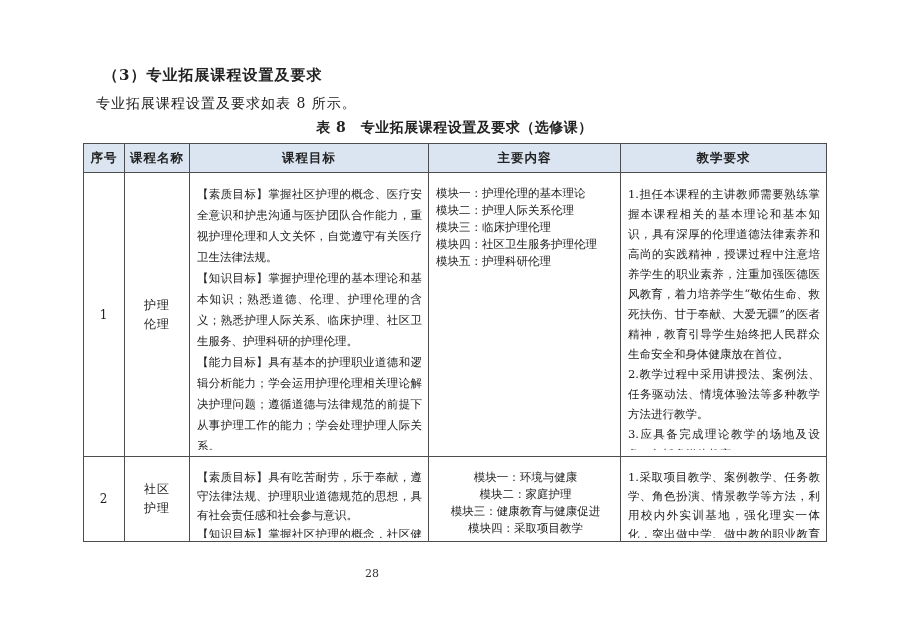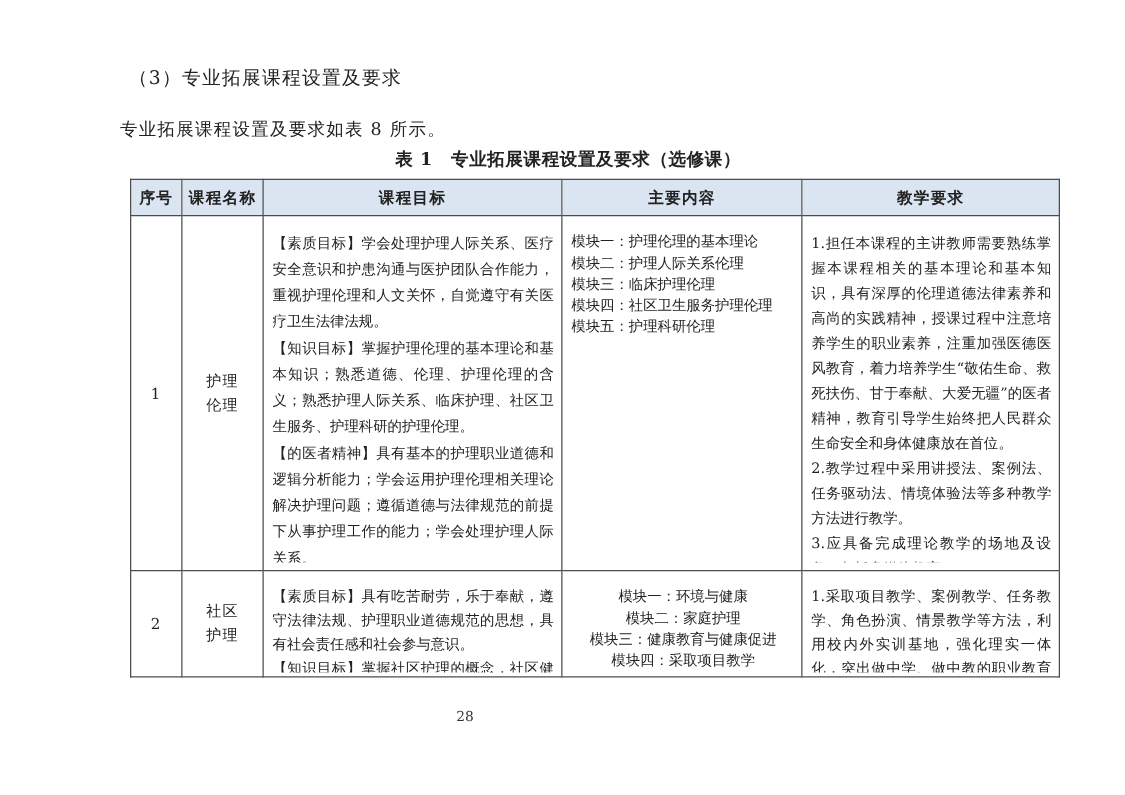--- a/index.html
+++ b/index.html
@@ -2,34 +2,34 @@
 <html><head>
 <meta charset="utf-8">
 <style>
   html,body{margin:0;padding:0;background:#ffffff;}
   body{
     width:900px;height:636px;position:relative;overflow:hidden;
     font-family:"DejaVu Serif","Liberation Serif",serif;
     color:#222222;
   }
   .section-heading{
-    position:absolute;left:103px;top:53px;
-    font-size:15px;font-weight:normal;letter-spacing:1px;
+    position:absolute;left:103px;top:66px;
+    font-size:15px;font-weight:bold;letter-spacing:1px;
   }
   .intro-text{
     position:absolute;left:96px;top:95px;
     font-size:14px;letter-spacing:1px;
   }
   .table-title{
     position:absolute;left:83px;top:119px;width:743px;
     text-align:center;font-size:14px;font-weight:bold;letter-spacing:0.5px;
   }
   table.course-table{
     position:absolute;left:83px;top:143px;width:743px;
-    border-collapse:collapse;table-layout:fixed;margin-left:21px;
+    border-collapse:collapse;table-layout:fixed;
   }
   .course-table th,.course-table td{
     border:1px solid #4d4d4d;
     vertical-align:top;
     overflow:hidden;
   }
   .course-table thead th{
     background:#dbe5f1;
     height:26px;
     font-size:12.5px;font-weight:bold;
@@ -68,21 +68,21 @@
   .page-number{
     position:absolute;left:0;top:567px;width:744px;
     text-align:center;font-size:11px;color:#333;
   }
 </style>
 </head>
 <body>
 
 <div class="section-heading">（3）专业拓展课程设置及要求</div>
 <div class="intro-text">专业拓展课程设置及要求如表 8 所示。</div>
-<div class="table-title">表 1　专业拓展课程设置及要求（选修课）</div>
+<div class="table-title">表 8　专业拓展课程设置及要求（选修课）</div>
 
 <table class="course-table">
   <colgroup>
     <col style="width:41px">
       <col style="width:65px">
       <col style="width:239px">
       <col style="width:192px">
       <col style="width:206px">
   </colgroup>
   <thead>
@@ -98,23 +98,23 @@
     <tr class="row-main">
       <td class="c-center">
         <div>1</div>
       </td>
       <td class="c-center">
         <div class="nameline">护理</div>
         <div class="nameline">伦理</div>
       </td>
       <td class="c-obj">
         <div class="cellwrap">
-          <div class="para"><span class="blabel">【素质目标】</span><span>学会处理护理人际关系、医疗安全意识和护患沟通与医护团队合作能力，重视护理伦理和人文关怀，自觉遵守有关医疗卫生法律法规。</span></div>
+          <div class="para"><span class="blabel">【素质目标】</span><span>掌握社区护理的概念、医疗安全意识和护患沟通与医护团队合作能力，重视护理伦理和人文关怀，自觉遵守有关医疗卫生法律法规。</span></div>
           <div class="para"><span class="blabel">【知识目标】</span><span>掌握护理伦理的基本理论和基本知识；熟悉道德、伦理、护理伦理的含义；熟悉护理人际关系、临床护理、社区卫生服务、护理科研的护理伦理。</span></div>
-          <div class="para"><span class="blabel">【的医者精神】</span><span>具有基本的护理职业道德和逻辑分析能力；学会运用护理伦理相关理论解决护理问题；遵循道德与法律规范的前提下从事护理工作的能力；学会处理护理人际关系。</span></div>
+          <div class="para"><span class="blabel">【能力目标】</span><span>具有基本的护理职业道德和逻辑分析能力；学会运用护理伦理相关理论解决护理问题；遵循道德与法律规范的前提下从事护理工作的能力；学会处理护理人际关系。</span></div>
         </div>
       </td>
       <td class="c-mod">
         <div class="cellwrap">
           <div class="module"><span class="blabel">模块一：</span><span>护理伦理的基本理论</span></div>
           <div class="module"><span class="blabel">模块二：</span><span>护理人际关系伦理</span></div>
           <div class="module"><span class="blabel">模块三：</span><span>临床护理伦理</span></div>
           <div class="module"><span class="blabel">模块四：</span><span>社区卫生服务护理伦理</span></div>
           <div class="module"><span class="blabel">模块五：</span><span>护理科研伦理</span></div>
         </div>

